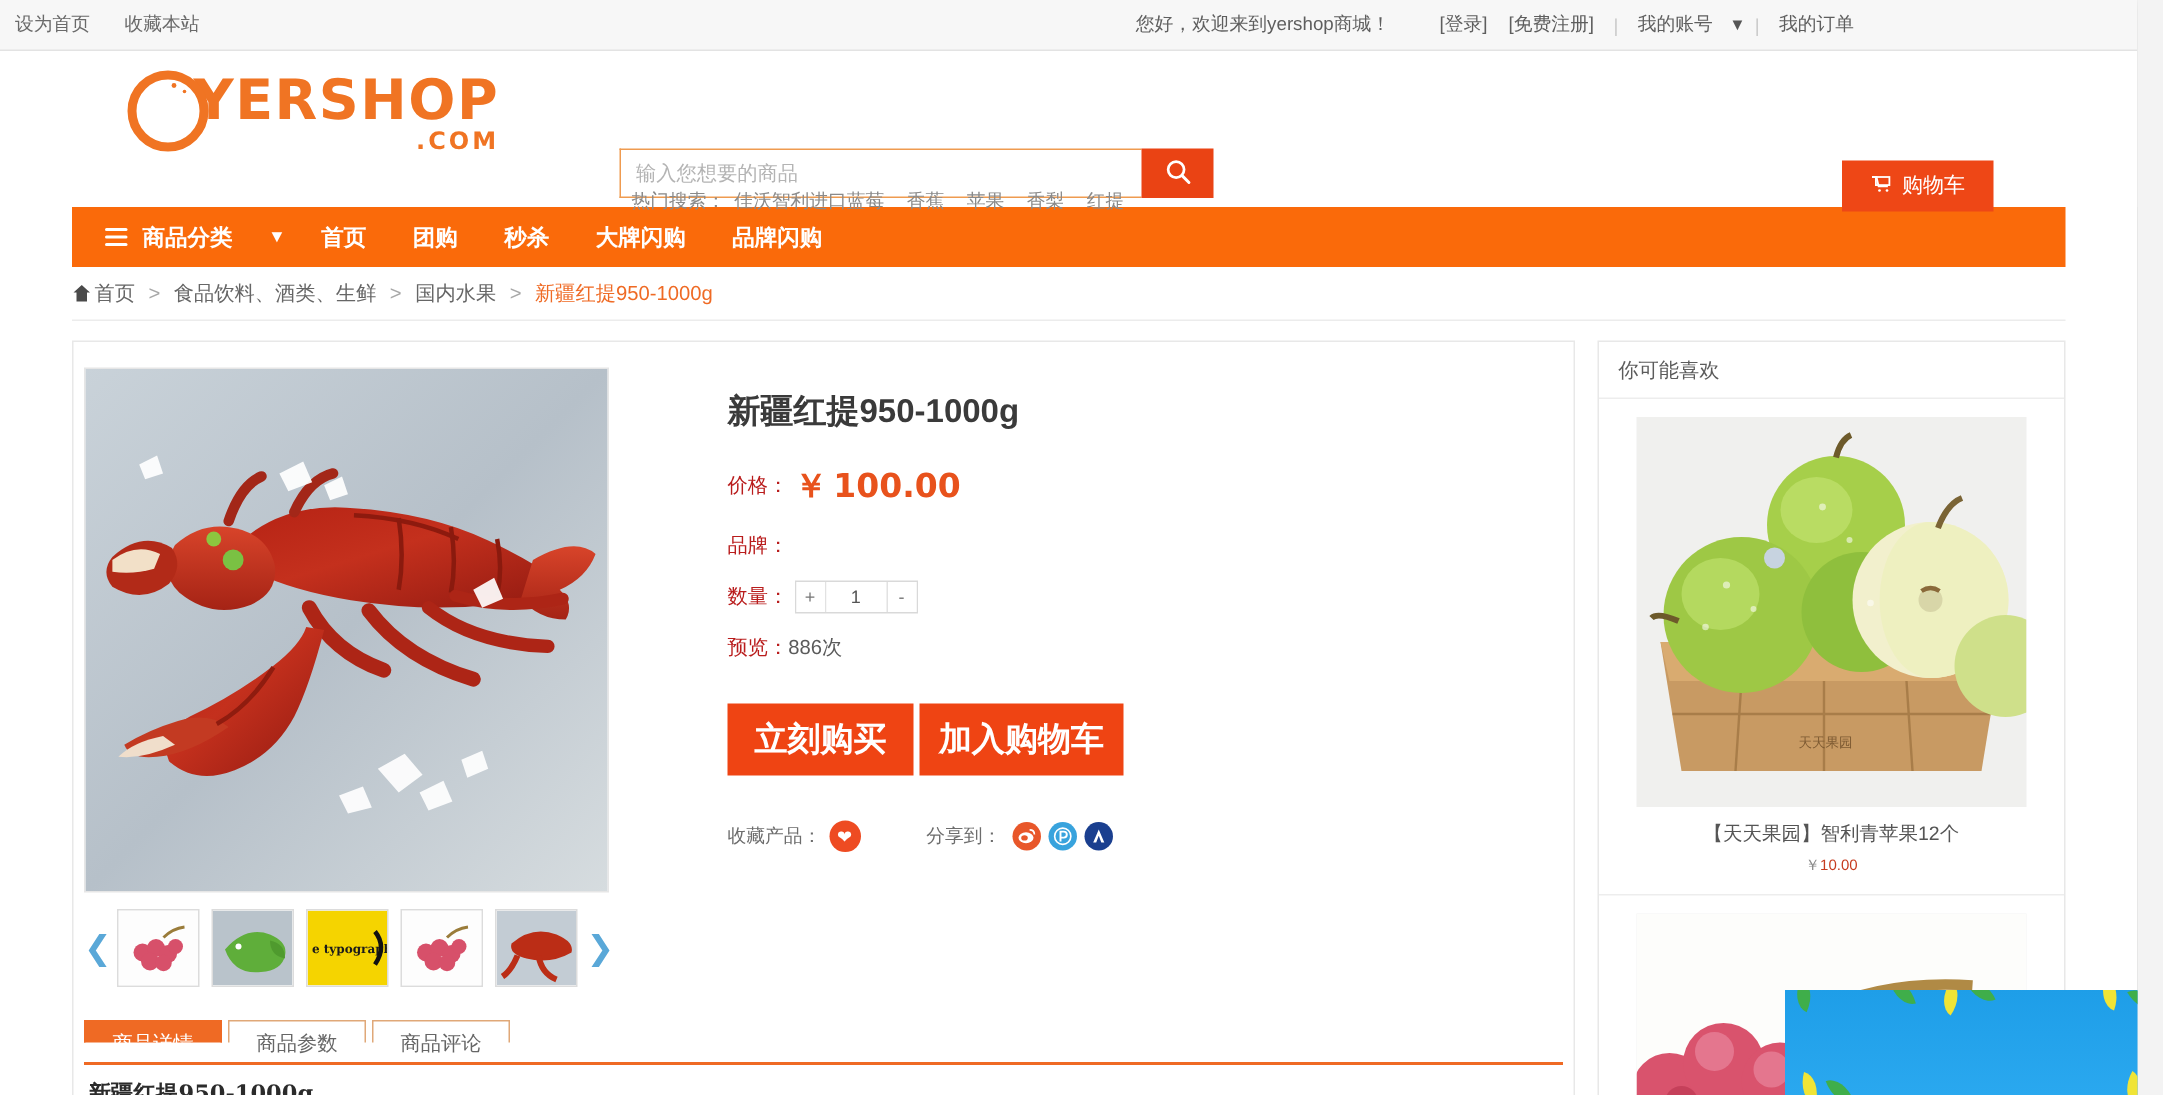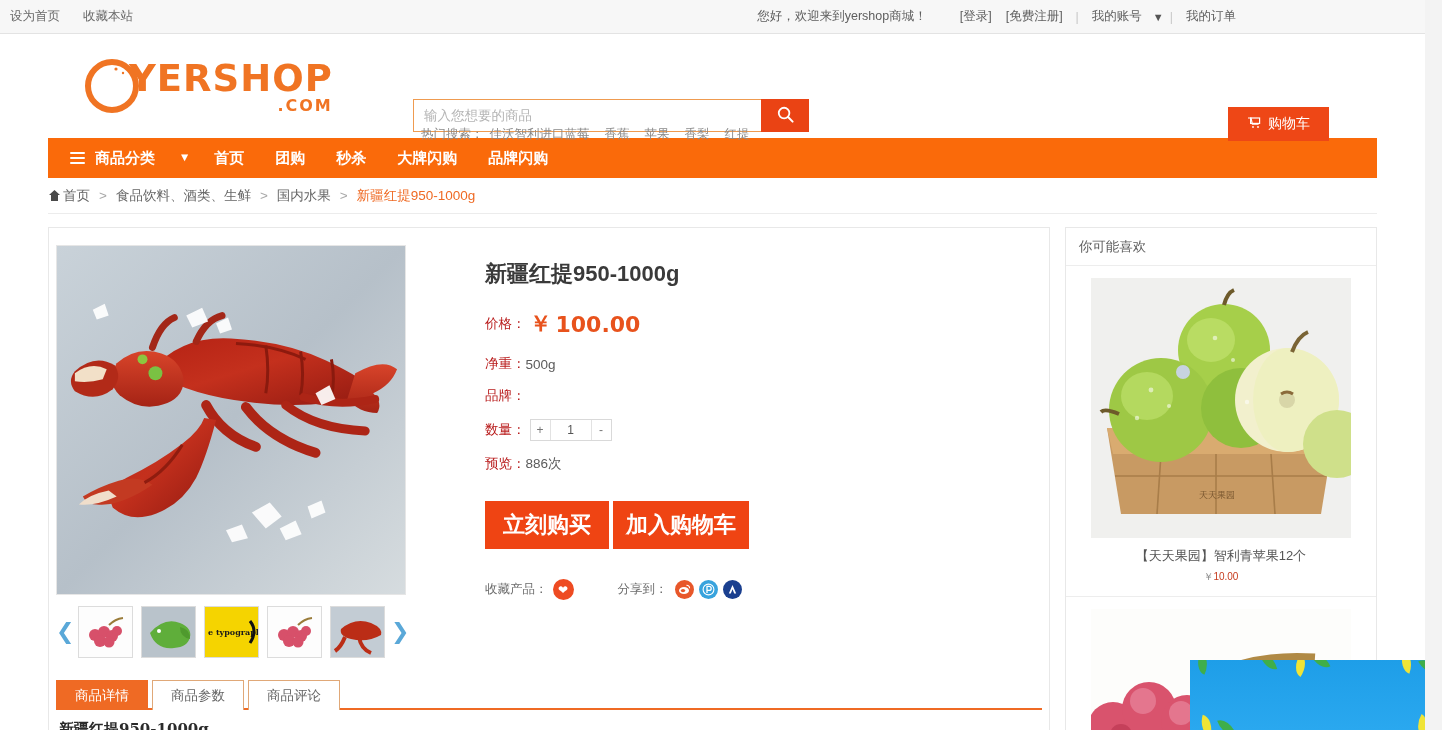--- a/index.html
+++ b/index.html
@@ -63,21 +63,21 @@
   .heart-caret { color: #555; font-size: 11px; margin-left: 4px; }
 
   
   .header {
     position: relative;
     height: 104px;
     background: #ffffff;
   }
   .logo {
     position: absolute;
-    left: 83px; top: 52px;
+    left: 83px; top: 40px;
     transform: translateY(-50%);
     display: flex;
     align-items: flex-end;
   }
   .logo-mark {
     position: relative;
     width: 58px; height: 58px;
     margin-right: -12px;
   }
   .logo-text {
@@ -327,21 +327,21 @@
 
   
   .tabs {
     margin: 22px 7px 0 7px;
     display: flex;
     border-bottom: 2px solid #ef6a24;
     height: 30px;
   }
   .tab {
     padding: 0 18px;
-    height: 30px;
+    height: 15px;
     line-height: 30px;
     font-size: 13.5px;
     color: #666;
     border: 1px solid #e0a878;
     border-bottom: none;
     background: #fff;
     margin-right: 4px;
     cursor: pointer;
   }
   .tab.active { background: #ef6a24; color: #fff; border-color: #ef6a24; }
@@ -632,24 +632,20 @@
 
           <div class="info">
             <div class="p-title">新疆红提950-1000g</div>
 
             <div class="row price-row">
               <span class="lab">价格：</span>
               <span class="price">￥</span>
               <span class="price">100.00</span>
             </div>
 
-            <div class="row">
-              <span class="lab">净重：</span>
-              <span>500g</span>
-            </div>
 
             <div class="row">
               <span class="lab">品牌：</span>
               <span></span>
             </div>
 
             <div class="row">
               <span class="lab">数量：</span>
               <span class="qty">
                 <span class="plus">+</span>

